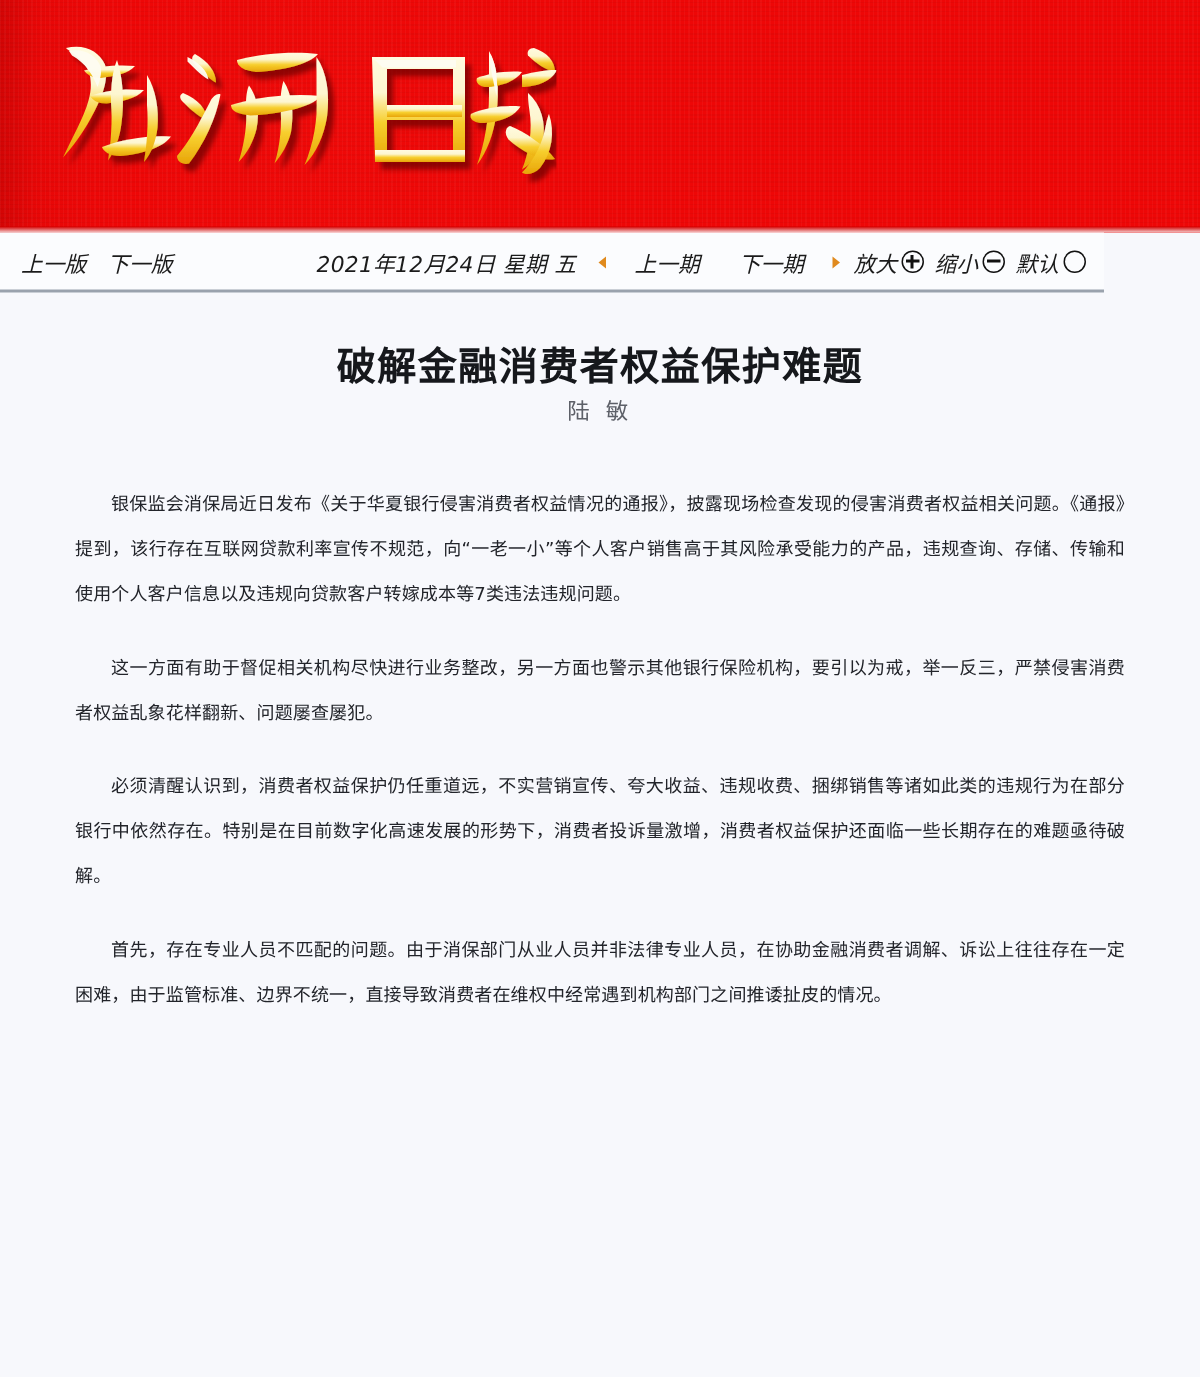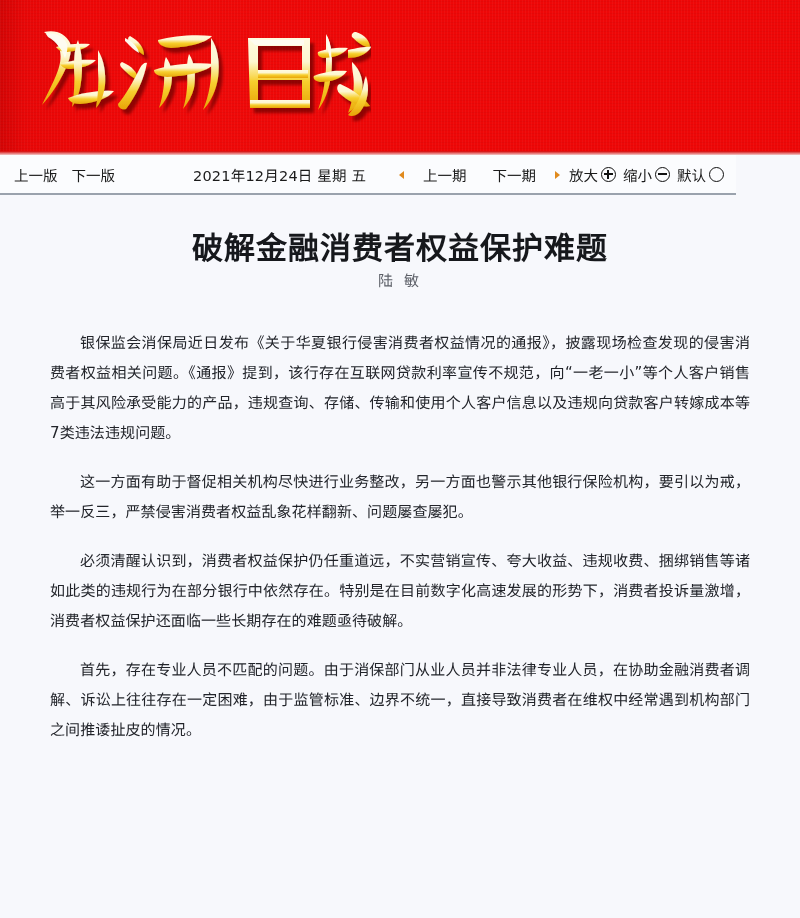--- a/index.html
+++ b/index.html
@@ -59,32 +59,33 @@
 
   
   .navbar{
     position: relative;
     width: 736px;
     height: 38px;
     background: #fbfcfe;
     border-bottom: 2px solid #9aa2ad;
     font-size: 14.5px;
     color: #1b1b1b;
+    font-style: italic;
   }
   .nav-left{
     position:absolute;
     left: 14px;
     top: 9px;
     display:flex;
     gap: 14px;
   }
   .nav-left a{ color:#1b1b1b; text-decoration:none; }
   .nav-date{
     position:absolute;
-    left: 193px;
+    left: 211px;
     top: 9px;
     white-space: nowrap;
     letter-spacing: 0.2px;
   }
   .nav-issue{
     position:absolute;
     left: 399px;
     top: 9px;
     display:flex;
     align-items:center;
@@ -128,42 +129,42 @@
   .zicon.plus::after{ top:2px; bottom:2px; left:5px; width:1.8px; }
   .zicon.minus::before{ left:2px; right:2px; top:5px; height:1.8px; }
 
   
   .article{
     width: 800px;
     padding-top: 34px;
   }
   .headline{
     text-align:center;
-    font-size: 31px;
+    font-size: 26px;
     font-weight: 700;
     color: #16181c;
     letter-spacing: 1px;
     line-height: 1.28;
     margin: 0;
     padding: 0 40px;
   }
   .byline{
     text-align:center;
     font-size: 15px;
     color: #5d6068;
     letter-spacing: 3px;
   }
   .body-copy{
     margin: 0 auto;
     padding-top: 38px;
     width: 700px;
   }
   .body-copy p{
     margin: 0 0 19px 0;
-    font-size: 15px;
+    font-size: 12px;
     line-height: 30px;
     color: #22242a;
     text-align: justify;
     text-indent: 2em;
     letter-spacing: 0.1px;
   }
 </style>
 </head>
 <body>
 

